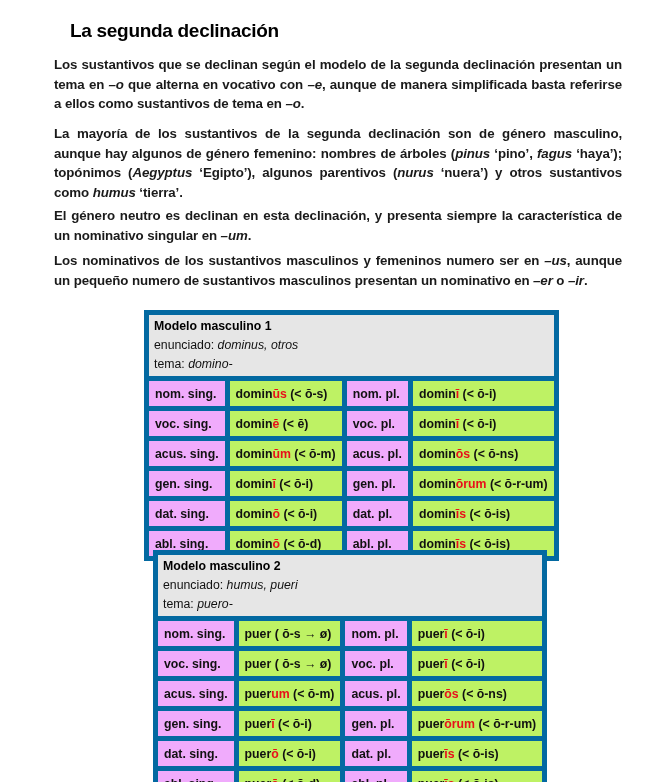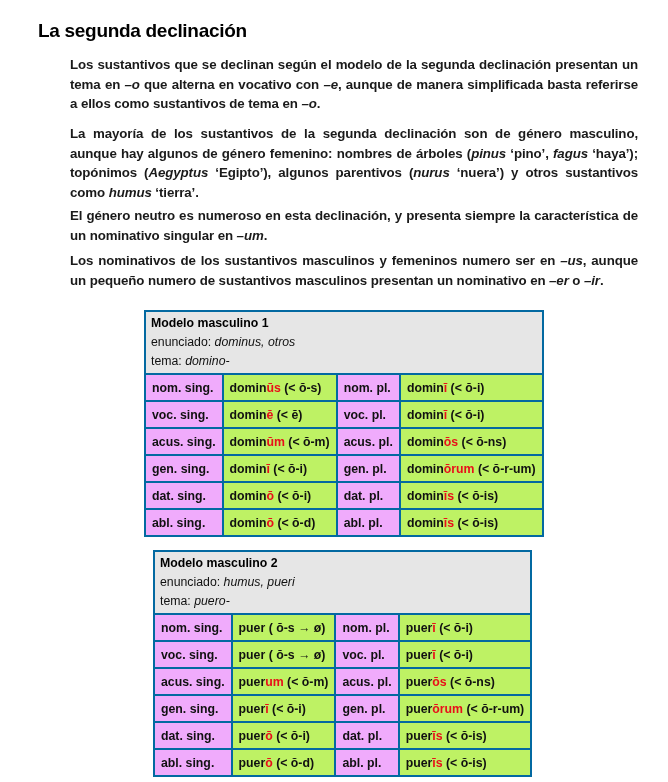--- a/index.html
+++ b/index.html
@@ -1,48 +1,48 @@
 <!DOCTYPE html>
 <html><head>
 <meta charset="utf-8">
 <style>
   html, body { margin: 0; padding: 0; background: #ffffff; }
   body { width: 668px; height: 782px; position: relative; overflow: hidden;
          font-family: "Liberation Sans", sans-serif; color: #111; }
-  .title { position: absolute; left: 38px; top: 12px; font-size: 19px; font-weight: bold;
+  .title { position: absolute; left: 70px; top: 12px; font-size: 19px; font-weight: bold;
            letter-spacing: -0.3px; color: #000; margin-top: 8px; }
-  .para { position: absolute; left: 70px; width: 568px; font-size: 13.3px; line-height: 19.6px;
+  .para { position: absolute; left: 54px; width: 568px; font-size: 13.3px; line-height: 19.6px;
           text-align: justify; font-weight: bold; color: #1a1a1a; letter-spacing: -0.1px; }
   .para i, .para .it { font-style: italic; }
   #p1 { top: 42px; }
   #p2 { top: 111px; }
   #p3 { top: 193px; }
   #p4 { top: 238px; }
 
   table.decl { position: absolute; border-collapse: collapse; font-size: 12.3px; font-weight: bold;
                color: #111; }
-  table.decl td { border: 2px solid #0369a1; padding: 0 6px; height: 25px; white-space: nowrap; margin-top: 24px; }
+  table.decl td { border: 5px solid #0369a1; padding: 0 6px; height: 25px; white-space: nowrap; margin-top: 24px; }
   table.decl td.hdr { background: #e6e6e6; padding: 2px 6px 2px 5px; line-height: 19px; height: auto; }
   table.decl td.case { background: #f0abfc; }
   table.decl td.form { background: #bef264; }
   .hdr-title { font-weight: bold; color: #000; }
   .hdr-line .lbl { font-weight: normal; }
   .hdr-line .val { font-style: italic; font-weight: normal; }
   .red { color: #e8101a; }
   #t1 { left: 144px; top: 310px; width: 389px; }
   #t2 { left: 153px; top: 550px; width: 370px; }
 </style>
 </head>
 <body>
 
 <h1 class="title">La segunda declinación</h1>
 
 <p class="para" id="p1"><span>Los sustantivos que se declinan según el modelo de la segunda declinación presentan un tema en </span><span class="it">–o</span><span> que alterna en vocativo con </span><span class="it">–e</span><span>, aunque de manera simplificada basta referirse a ellos como sustantivos de tema en </span><span class="it">–o</span><span>.</span></p>
 <p class="para" id="p2"><span>La mayoría de los sustantivos de la segunda declinación son de género masculino, aunque hay algunos de género femenino: nombres de árboles (</span><span class="it">pinus</span><span> ‘pino’, </span><span class="it">fagus</span><span> ‘haya’); topónimos (</span><span class="it">Aegyptus</span><span> ‘Egipto’), algunos parentivos (</span><span class="it">nurus</span><span> ‘nuera’) y otros sustantivos como </span><span class="it">humus</span><span> ‘tierra’.</span></p>
-<p class="para" id="p3"><span>El género neutro es numeroso en esta declinación, y presenta siempre la característica de un nominativo singular en </span><span class="it">–um</span><span>.</span></p>
+<p class="para" id="p3"><span>El género neutro es declinan en esta declinación, y presenta siempre la característica de un nominativo singular en </span><span class="it">–um</span><span>.</span></p>
 <p class="para" id="p4"><span>Los nominativos de los sustantivos masculinos y femeninos numero ser en </span><span class="it">–us</span><span>, aunque un pequeño numero de sustantivos masculinos presentan un nominativo en </span><span class="it">–er</span><span> o </span><span class="it">–ir</span><span>.</span></p>
 
 <table class="decl" id="t1">
   <colgroup>
       <col style="width:73px">
       <col style="width:115px">
       <col style="width:60px">
       <col style="width:141px">
     </colgroup>
   <tbody>

